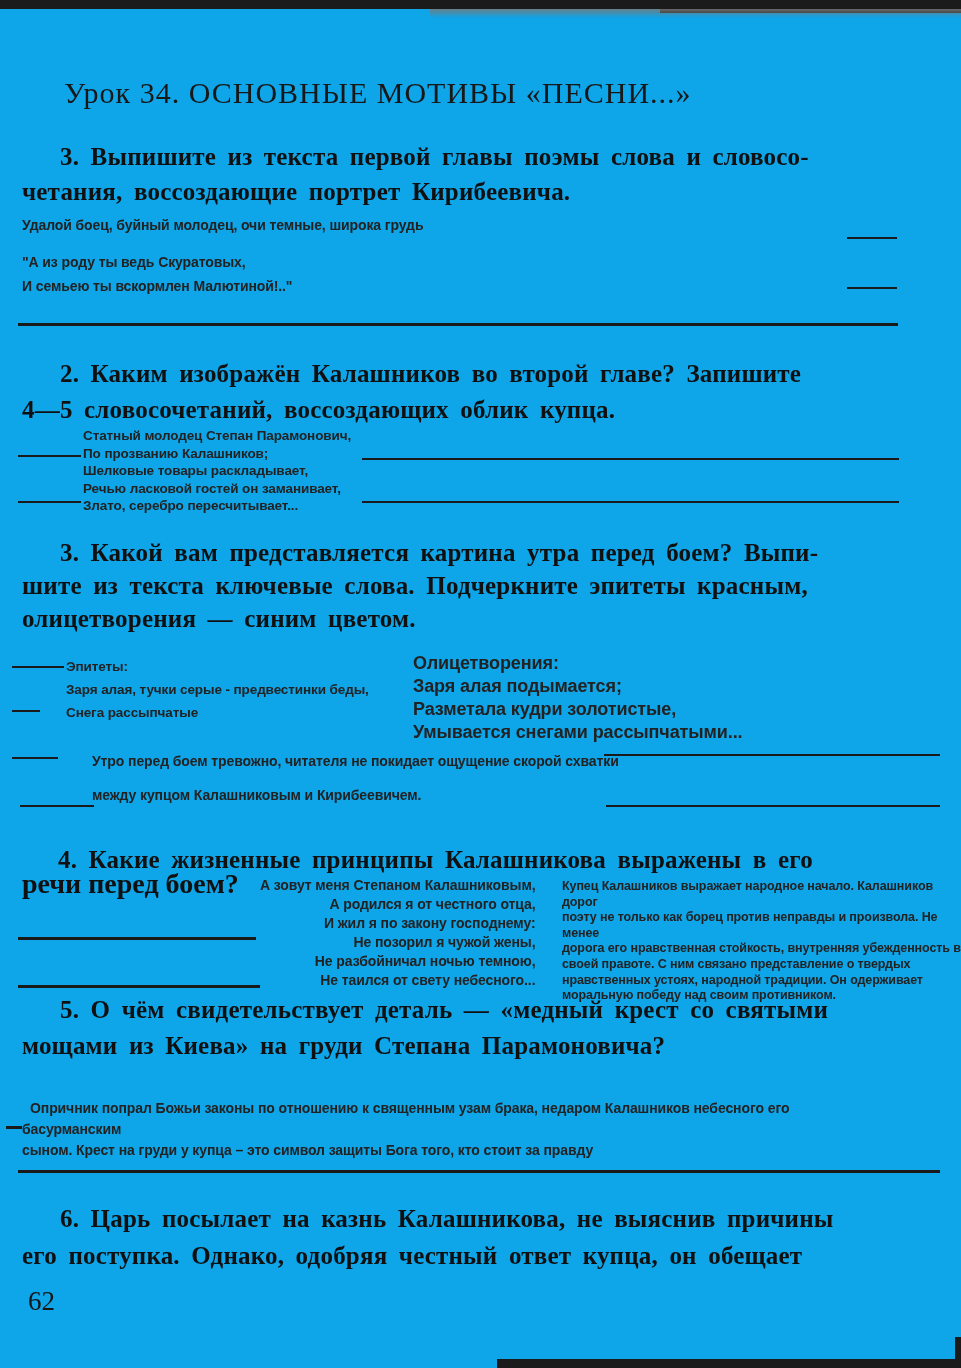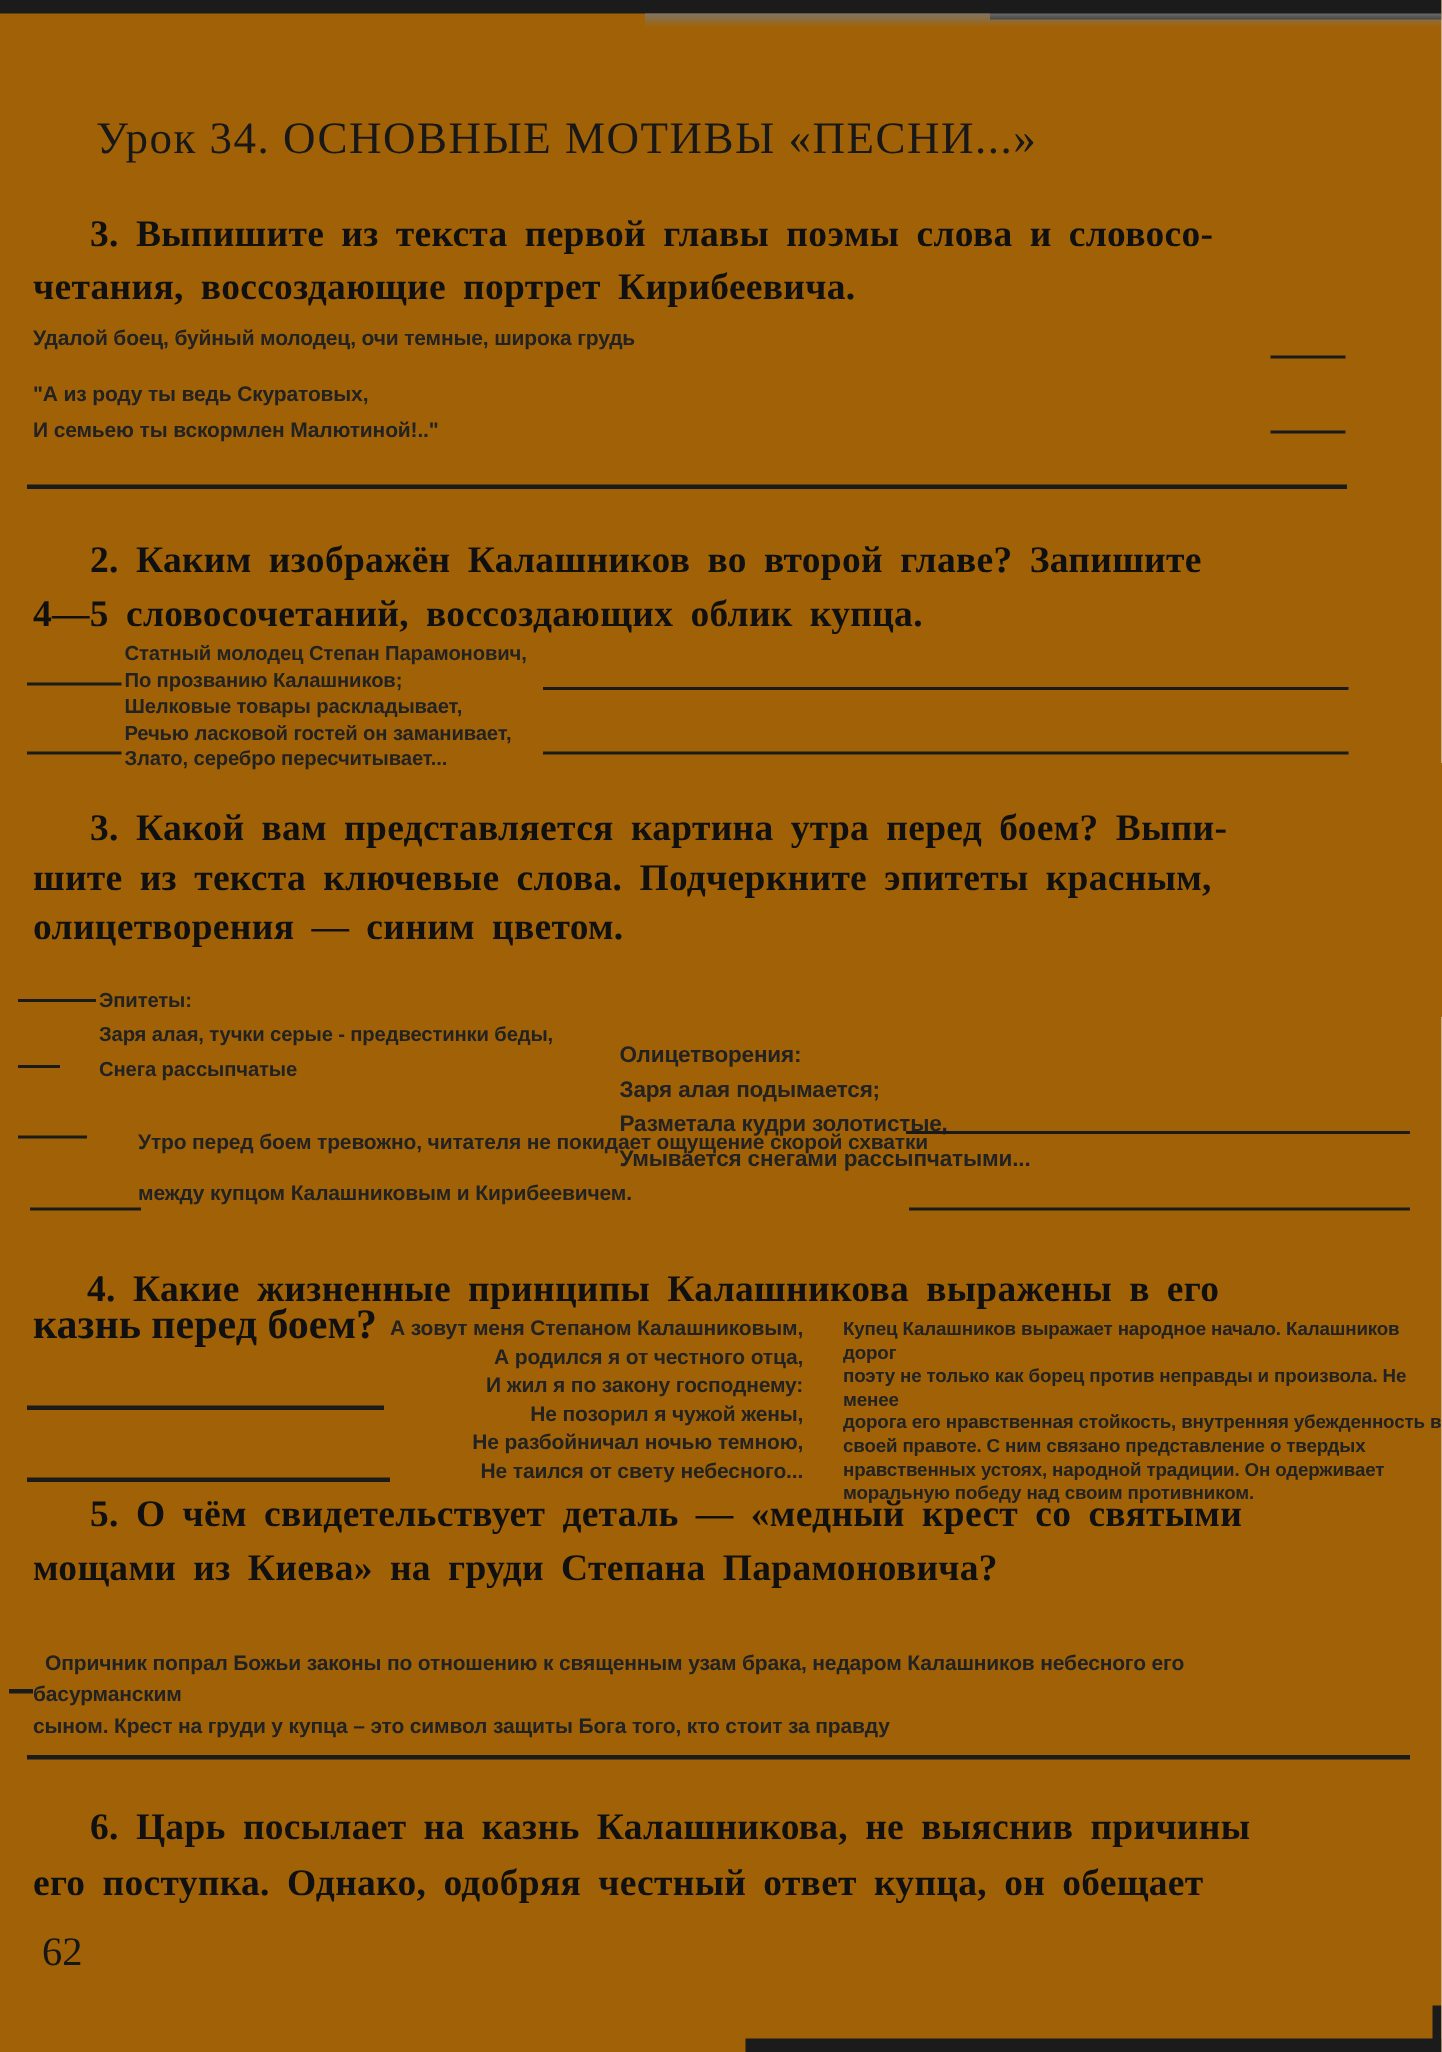--- a/index.html
+++ b/index.html
@@ -1,18 +1,18 @@
 <!DOCTYPE html>
 <html lang="ru"><head>
 <meta charset="utf-8">
 <style>
   html,body { margin:0; padding:0; background:#e8e8e8; }
   .page {
     position:relative; width:961px; height:1368px; margin:0 auto;
-    background:#a16207; overflow:hidden;
+    background:#0ea5e9; overflow:hidden;
     font-family:"Liberation Sans", sans-serif; color:#1c1c1c;text-decoration:underline;
   }
   .pre { white-space:pre-line; }
 
   
   .edge { position:absolute; background:#1b1b1b; }
   #top-edge { left:0; top:0; width:961px; height:9px; }
   #top-edge-right { left:660px; top:0; width:301px; height:13px; }
   #top-shade { position:absolute; left:430px; top:9px; width:531px; height:9px;
                background:linear-gradient(to bottom, rgba(120,120,120,.85), rgba(120,120,120,0)); }
@@ -39,21 +39,21 @@
   #q5h { top:992px; text-indent:38px; line-height:36px; }
   #q6h { top:1200px; text-indent:38px; line-height:37px; }
 
   
   .ans { position:absolute; font-family:"Liberation Sans", sans-serif;
          font-weight:600; color:#222; letter-spacing:-0.1px; }
   #q1a  { left:22px;  top:217px;  font-size:14px; }
   #q1q  { left:22px;  top:250px;  font-size:14px; line-height:24px; }
   #q2a  { left:83px;  top:427px;  font-size:13.5px; line-height:17.6px; }
   #q3l  { left:66px;  top:655px;  font-size:13.5px; line-height:23px; }
-  #q3r  { left:413px; top:652px;  font-size:15px; line-height:23px;margin-top:40px; }
+  #q3r  { left:413px; top:652px;  font-size:18px; line-height:23px; }
   #utro { left:92px;  top:744px;  font-size:14px; line-height:34px; }
   #q4quote   { left:260px; top:876px; font-size:14px;   line-height:19px;text-align:right; }
   #q4comment { left:562px; top:879px; font-size:12.5px; line-height:15.6px; }
   #q5a  { left:22px;  top:1098px; font-size:14px; line-height:21px; text-indent:8px; width:870px; }
   #pageno { position:absolute; left:28px; top:1286px;
     font-family:"Liberation Serif", serif; font-size:27px; color:#161616; }
 
   
   .ln { position:absolute; background:#1a1a1a; height:2px; }
   #ln-q1-a { left:847px; top:237px; width:50px; }
@@ -120,21 +120,21 @@
 Умывается снегами рассыпчатыми...</div>
 
   <div class="ln" id="ln-utro-la"></div>
   <div class="ans pre" id="utro">Утро перед боем тревожно, читателя не покидает ощущение скорой схватки
 между купцом Калашниковым и Кирибеевичем.</div>
   <div class="ln" id="ln-utro-ra"></div>
   <div class="ln" id="ln-utro-lb"></div>
   <div class="ln" id="ln-utro-rb"></div>
 
   <div class="heading" id="q4h1">4. Какие жизненные принципы Калашникова выражены в его</div>
-  <div id="q4h2">казнь перед боем?</div>
+  <div id="q4h2">речи перед боем?</div>
   <div class="ans pre" id="q4quote">А зовут меня Степаном Калашниковым,
 А родился я от честного отца,
 И жил я по закону господнему:
 Не позорил я чужой жены,
 Не разбойничал ночью темною,
 Не таился от свету небесного...</div>
   <div class="ans pre" id="q4comment">Купец Калашников выражает народное начало. Калашников дорог
 поэту не только как борец против неправды и произвола. Не менее
 дорога его нравственная стойкость, внутренняя убежденность в
 своей правоте. С ним связано представление о твердых

